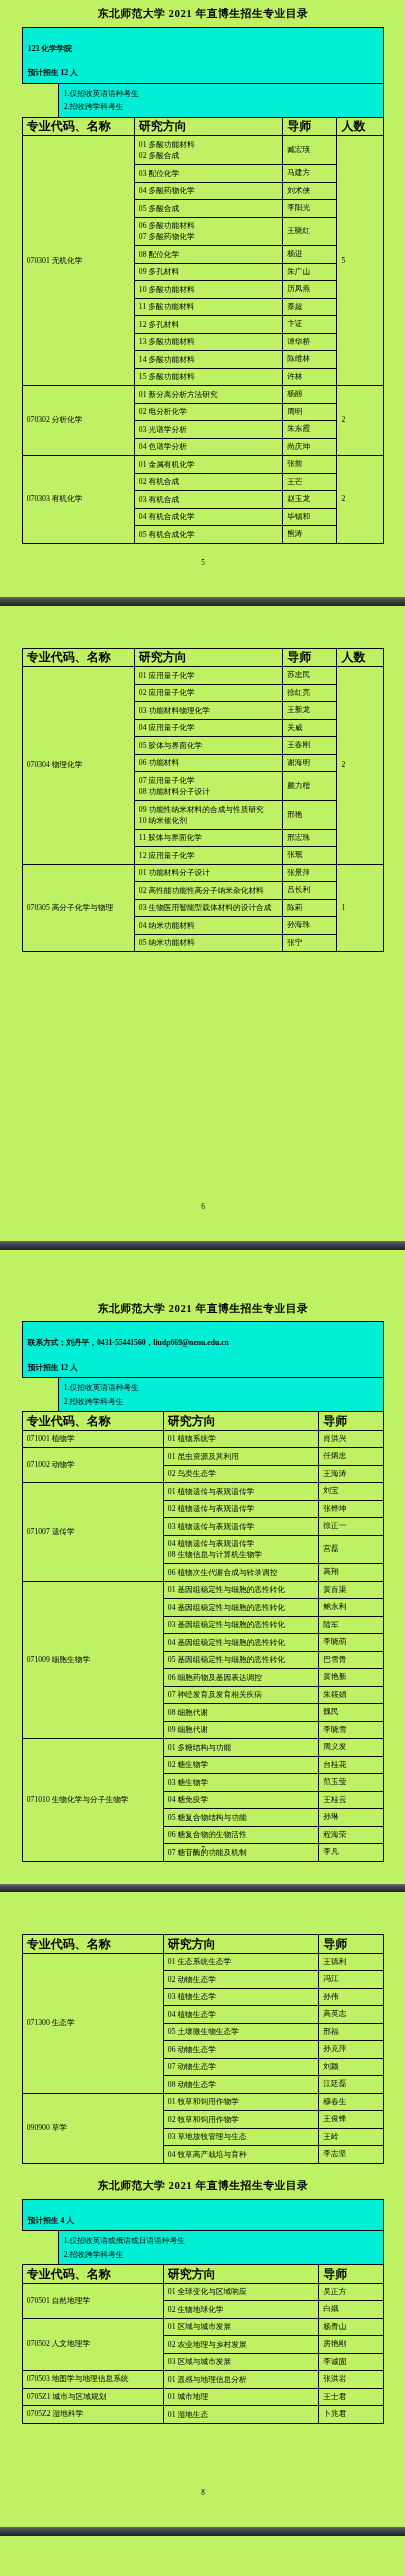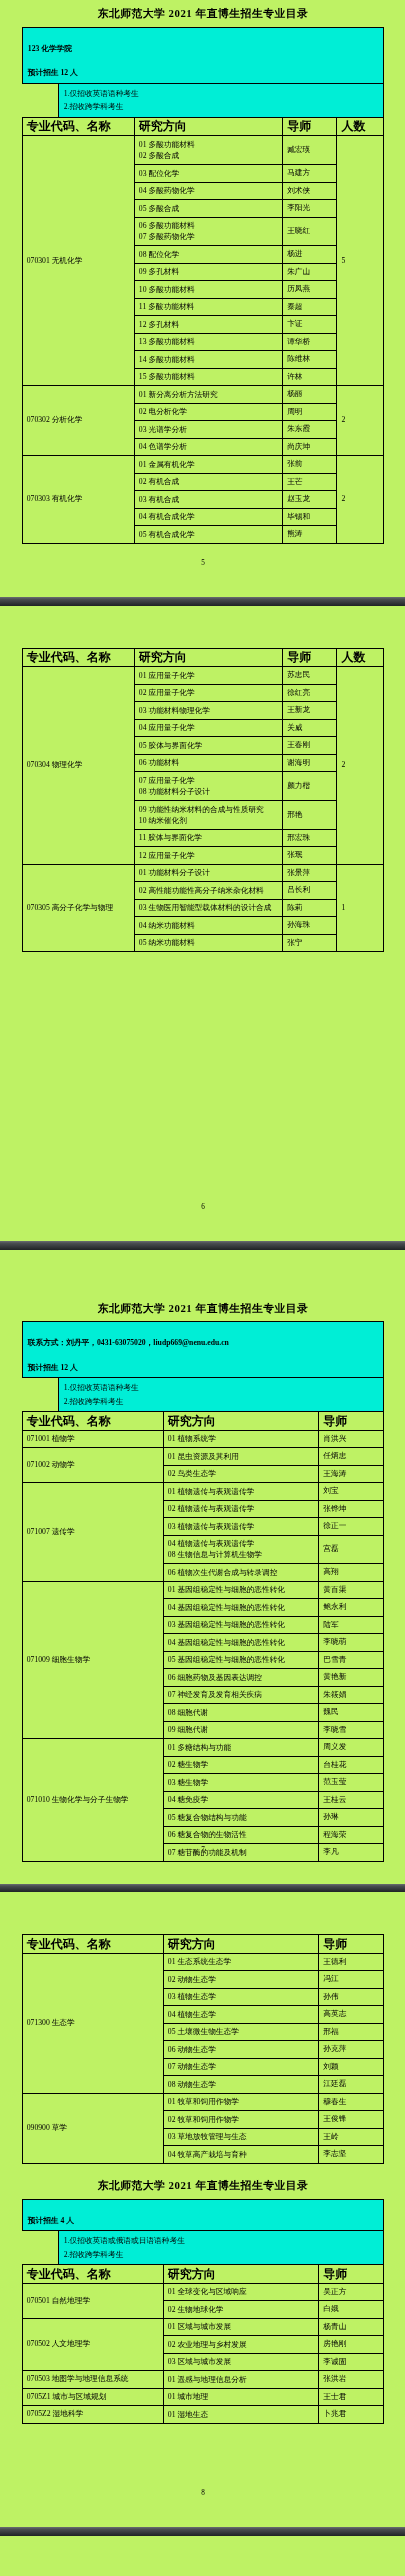--- a/index.html
+++ b/index.html
@@ -363,21 +363,21 @@
             <td class="tutor">张宁</td>
           </tr>
         </tbody>
       </table>
       <div class="pagenum">6</div>
     </section>
     <div class="bar"></div>
     <section class="page pg2">
       <div class="doc-title">东北师范大学 2021 年直博生招生专业目录</div>
       <div class="box dept">
-        <div class="line b">联系方式：刘丹平，0431-63075020，liudp669@nenu.edu.cn</div>
+        <div class="line b">联系方式：刘丹平，0431-55441560，liudp669@nenu.edu.cn</div>
         <div class="line b">预计招生 12 人</div>
       </div>
       <div class="box notes">
         <div class="line">1.仅招收英语语种考生</div>
         <div class="line">2.招收跨学科考生</div>
       </div>
       <table class="catalog">
         <colgroup>
           <col style="width: 39%;">
           <col style="width: 43%;">

